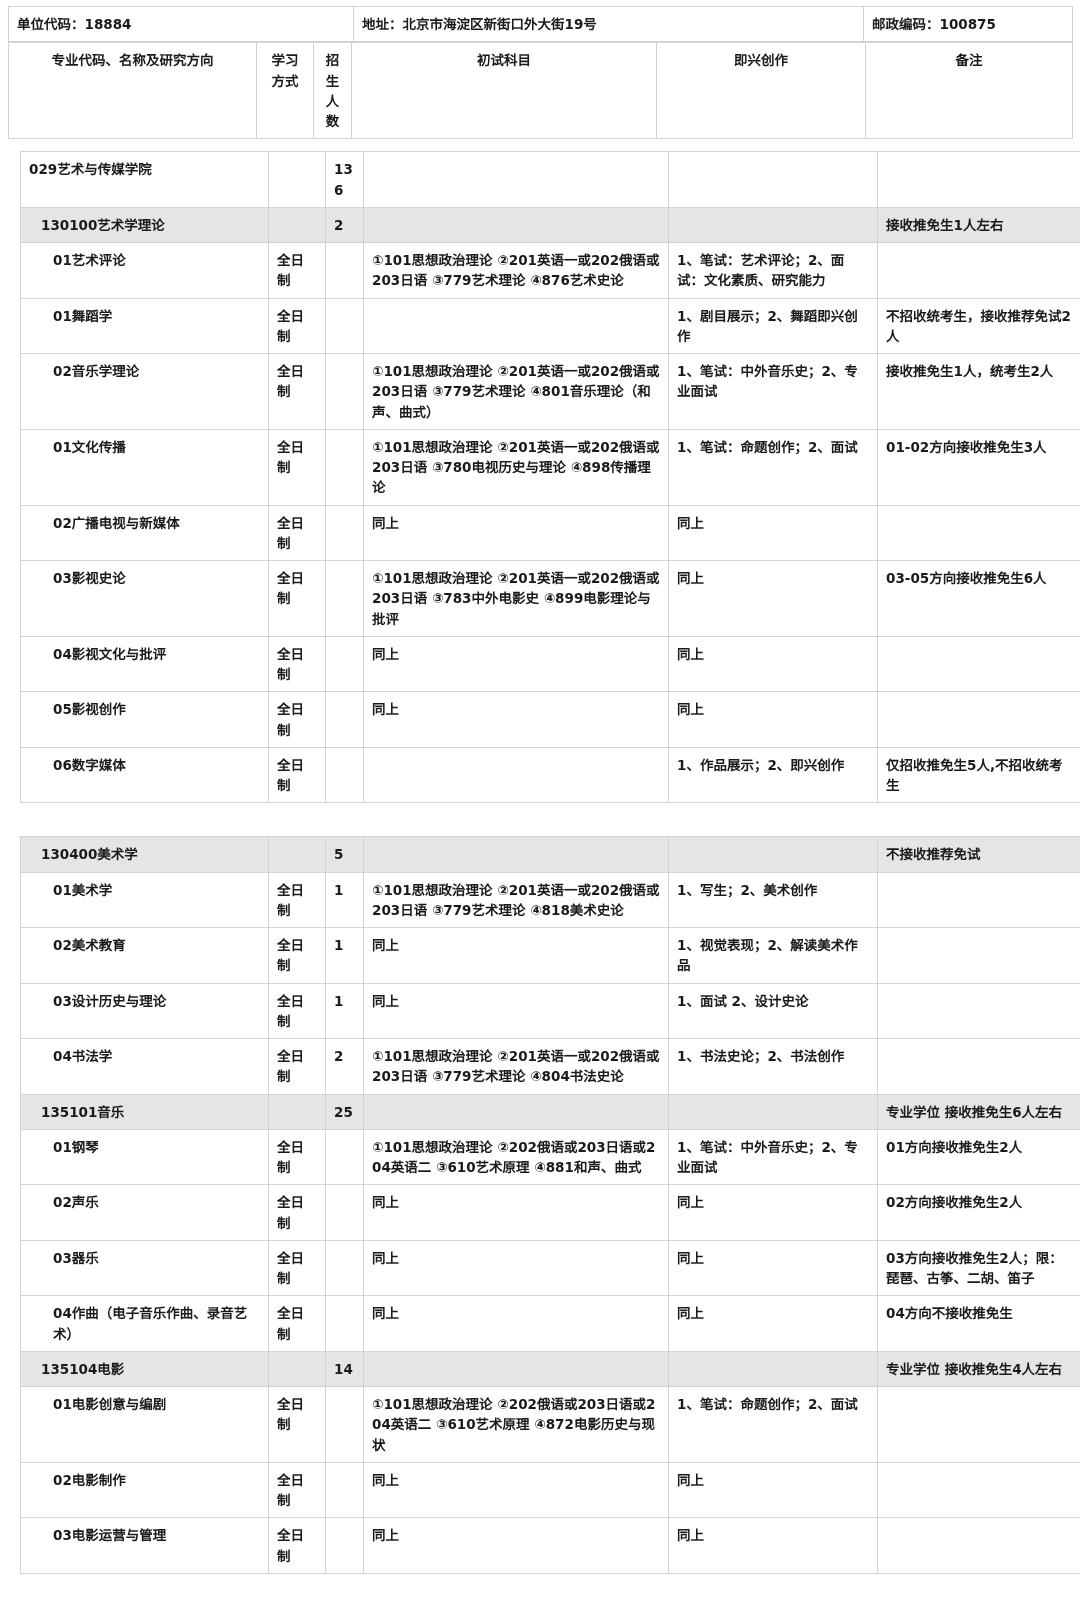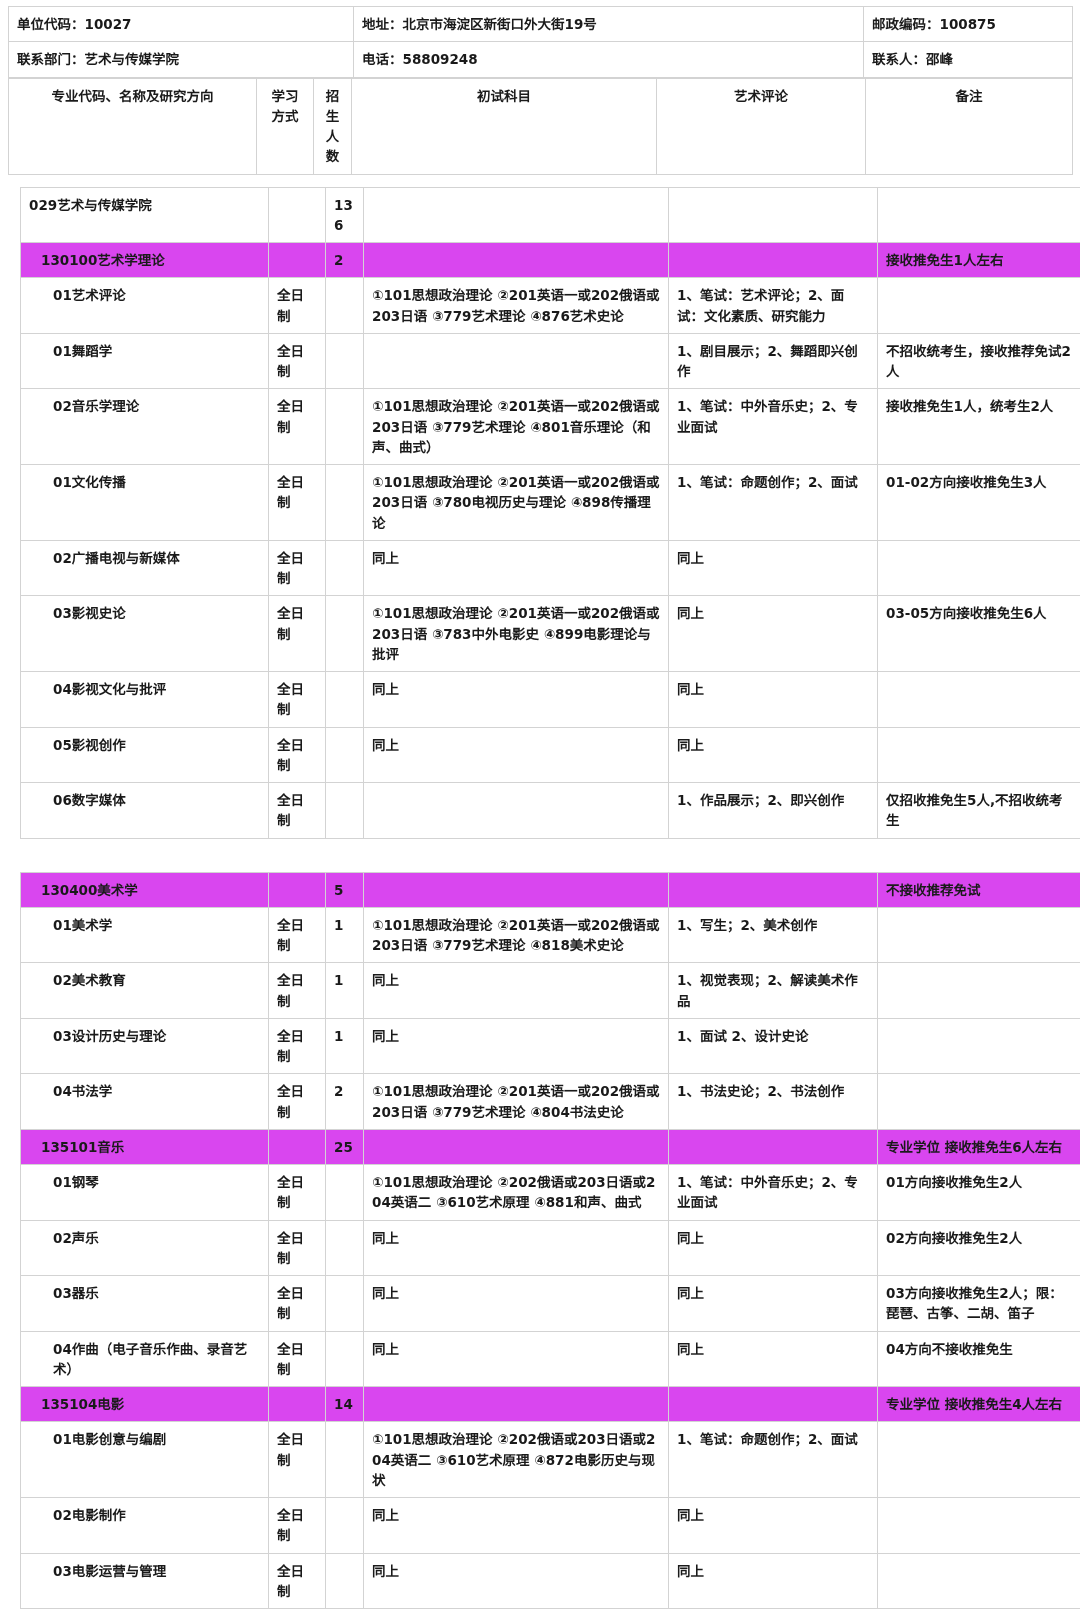--- a/index.html
+++ b/index.html
@@ -60,21 +60,21 @@
   th.h-narrow { line-height: 1.25; }
 
   
   td.c-major   { text-align: left; }
   td.c-mode    { text-align: left; }
   td.c-num     { text-align: left; }
   td.c-first   { text-align: left; }
   td.c-second  { text-align: left; }
   td.c-remark  { text-align: left; }
 
-  tr.row-major > td { background: #d946ef; }
+  tr.row-major > td { background: #e5e5e5; }
   tr.row-major td.c-major { padding-left: 20px; }
   tr.row-dir   td.c-major { padding-left: 32px; }
   tr.row-college td.c-major { padding-left: 8px; }
 
   tr.row-college > td { background: #ffffff; }
   table.grid.sec {
     margin: 12px;
   }
   .sec-gap {
     height: 9px;
@@ -88,28 +88,23 @@
 <div class="page">
 
   <table class="grid info">
     <colgroup>
       <col style="width:345px">
       <col style="width:510px">
       <col style="width:209px">
     </colgroup>
     <tbody>
       <tr>
-        <td>单位代码：10027</td>
+        <td>单位代码：18884</td>
         <td>地址：北京市海淀区新街口外大街19号</td>
         <td>邮政编码：100875</td>
-      </tr>
-      <tr>
-        <td>联系部门：艺术与传媒学院</td>
-        <td>电话：58809248</td>
-        <td>联系人：邵峰</td>
       </tr>
     </tbody>
   </table>
 
   <table class="grid">
     <colgroup>
       <col style="width:248px">
       <col style="width:57px">
       <col style="width:38px">
       <col style="width:305px">
@@ -118,21 +113,21 @@
     </colgroup>
     <thead>
       <tr>
         <th>专业代码、名称及研究方向</th>
         <th>学习方式</th>
         <th class="h-narrow">
           <span>招生</span><br>
           <span>人数</span>
         </th>
         <th>初试科目</th>
-        <th>艺术评论</th>
+        <th>即兴创作</th>
         <th>备注</th>
       </tr>
     </thead>
   </table>
 
   <div id="sections-root">
       <table class="grid sec">
         <colgroup>
           <col style="width: 248px;">
           <col style="width: 57px;">

